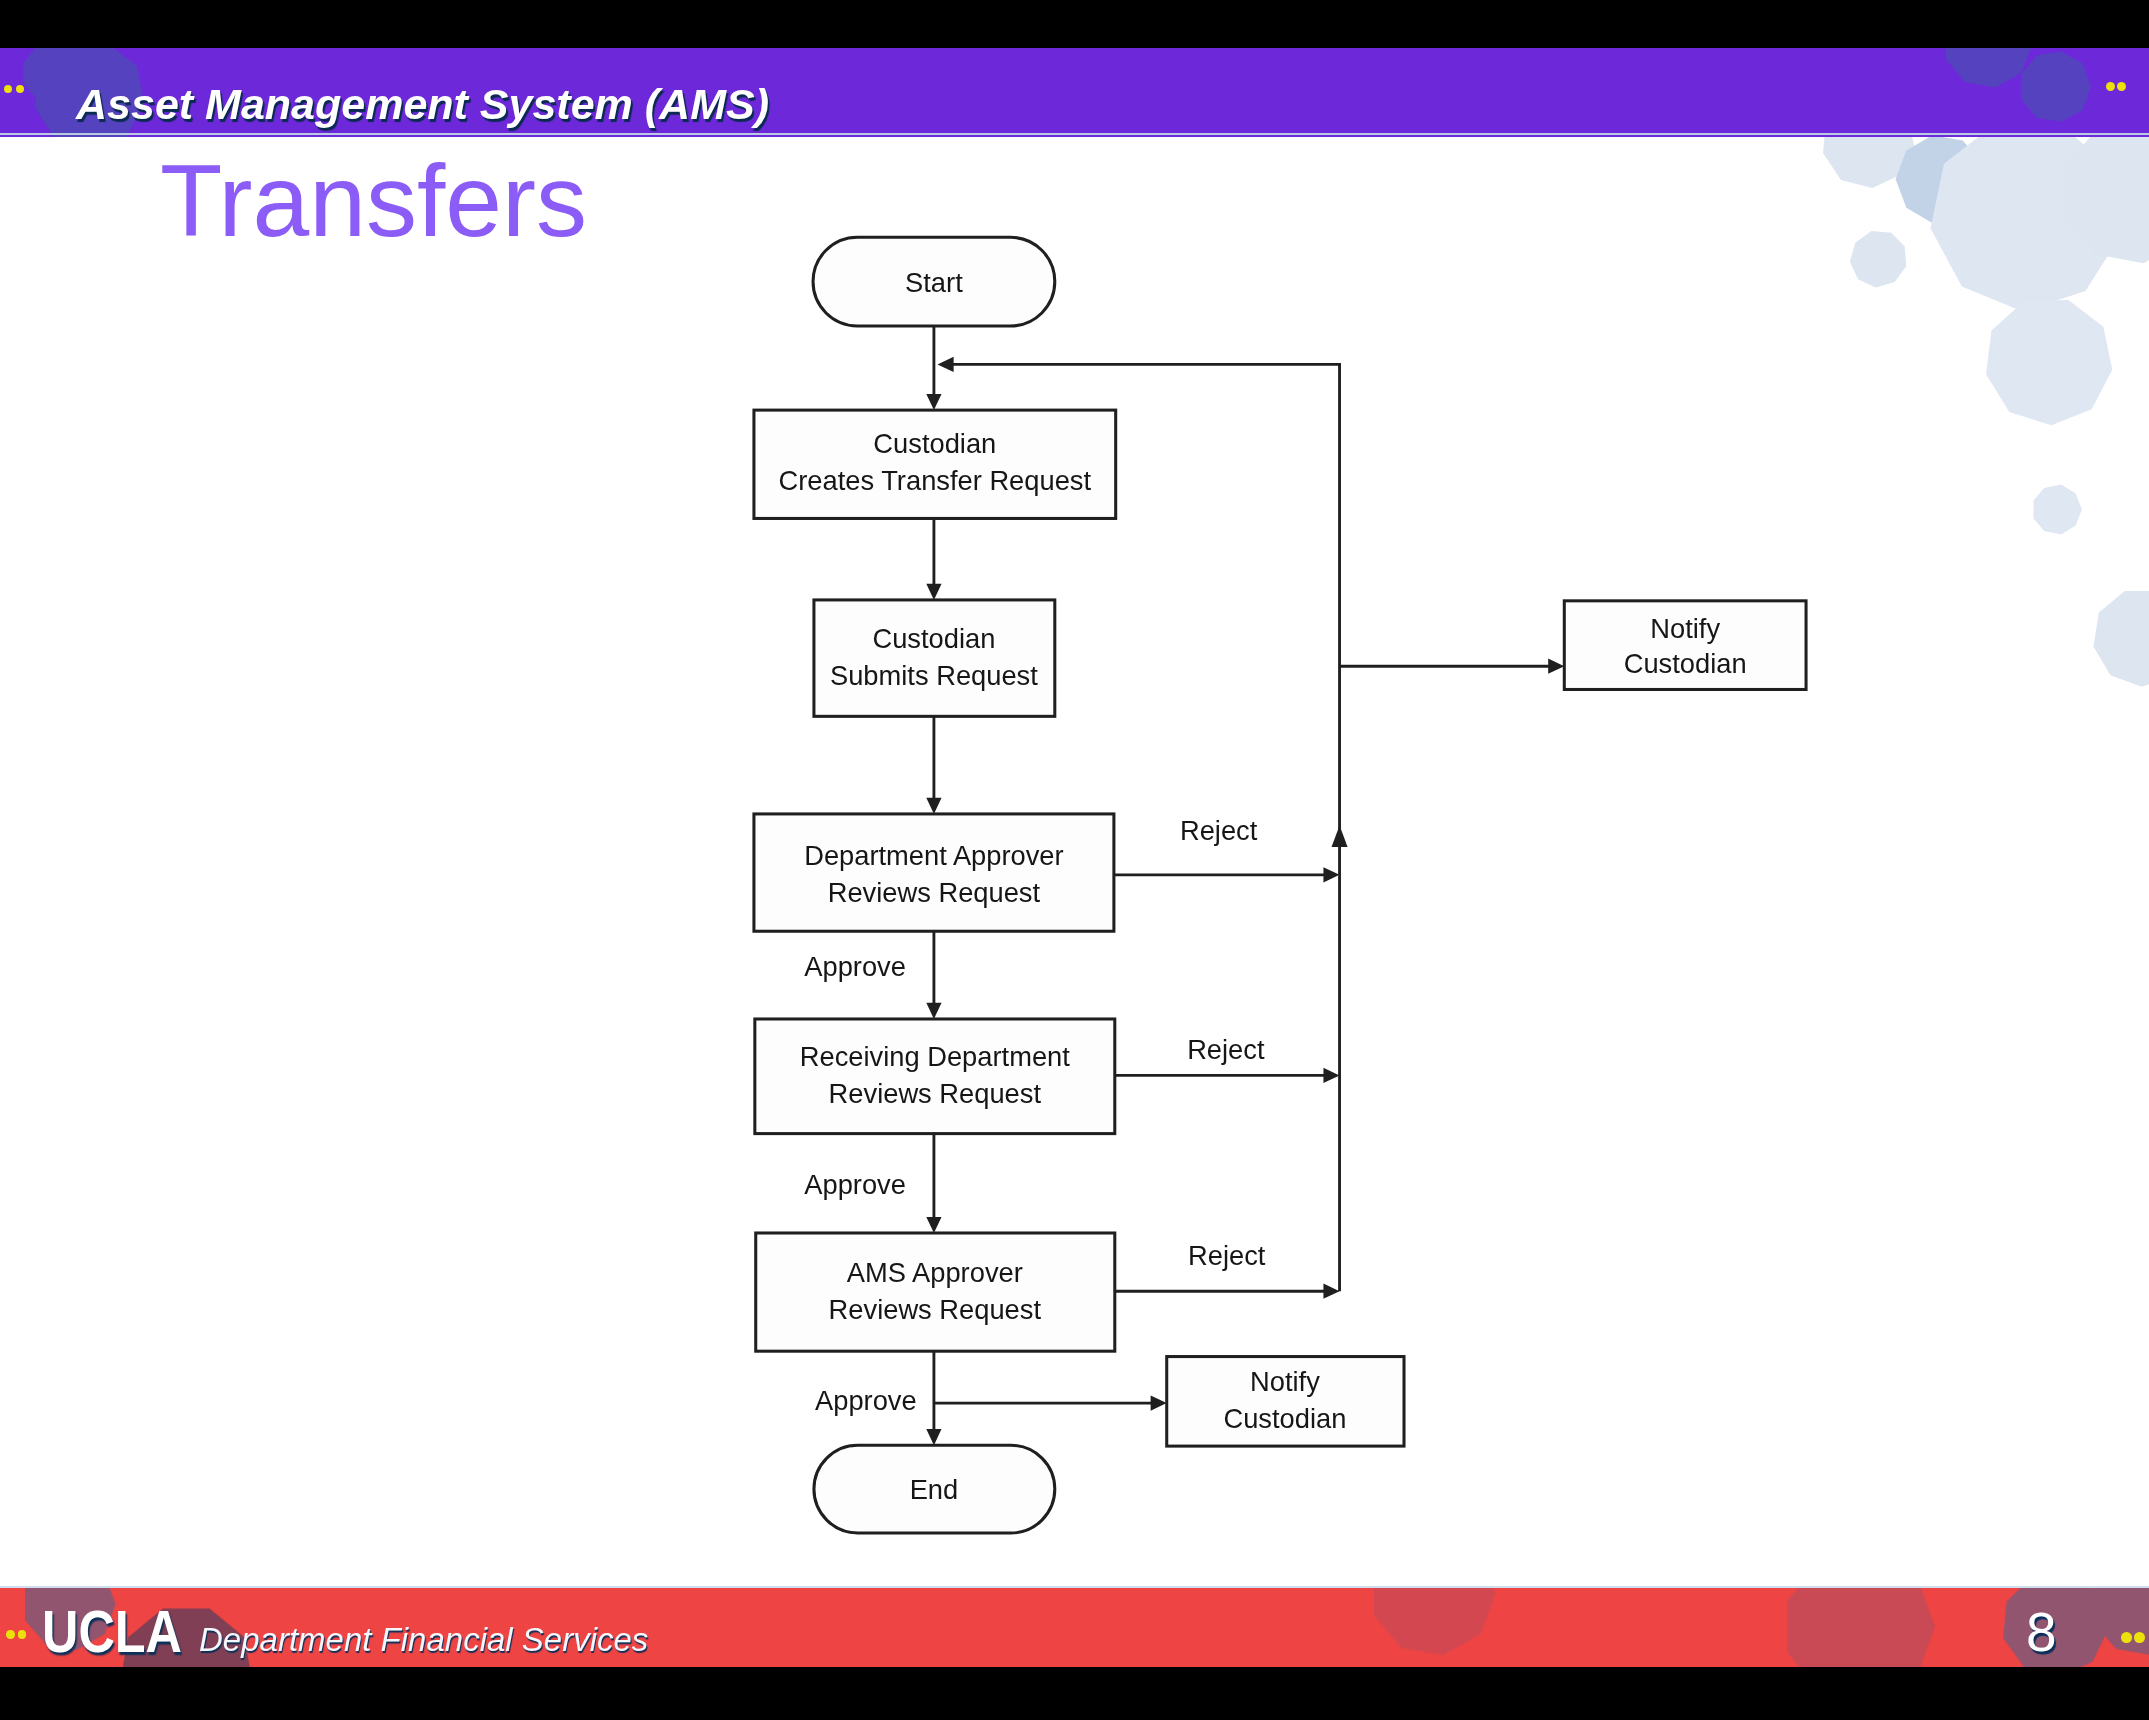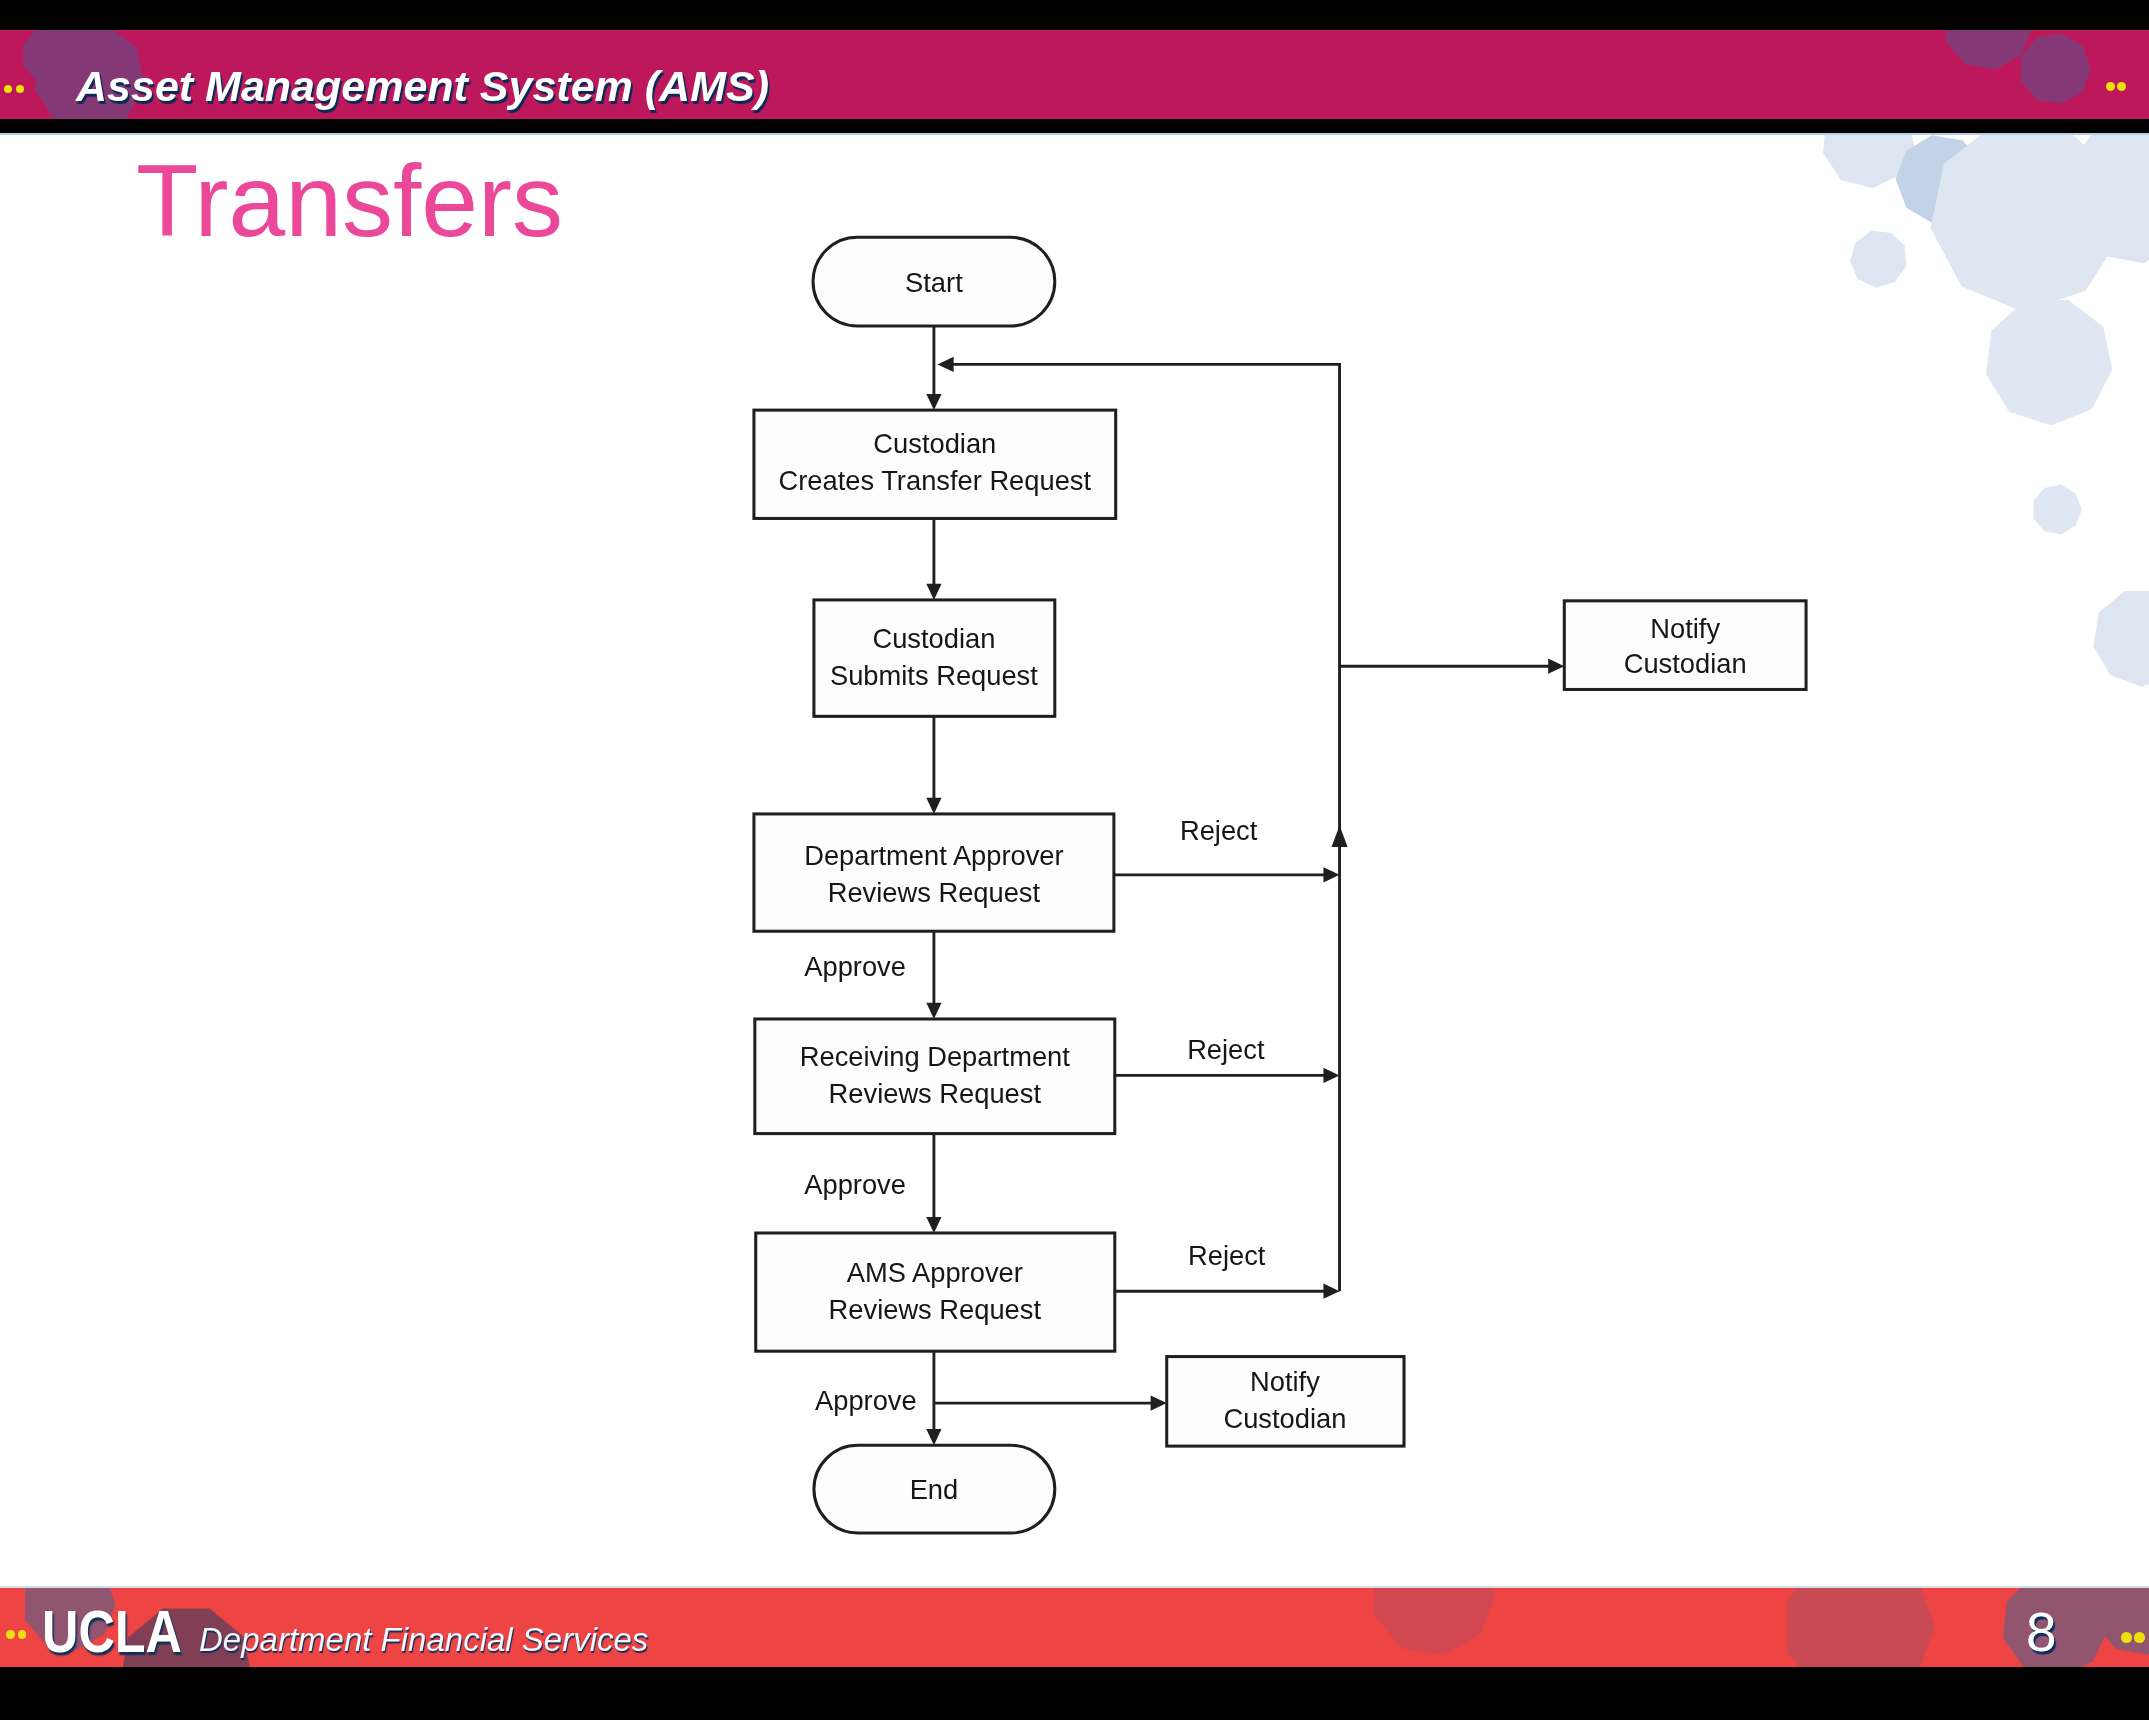--- a/index.html
+++ b/index.html
@@ -1,27 +1,27 @@
 <!DOCTYPE html>
 <html style="font-size:14.3px"><head>
 <meta charset="utf-8">
 <style>
   html,body{margin:0;padding:0;background:#000;}
   .page{position:relative;width:2149px;height:1720px;background:#000;overflow:hidden;
         font-family:"Liberation Sans", sans-serif;}
   .content{position:absolute;left:0;top:135px;width:2149px;height:1451px;background:#ffffff;overflow:hidden;}
-  .topbar{position:absolute;left:0;top:30px;width:2149px;height:89px;background:#be185d;overflow:hidden;}
+  .topbar{position:absolute;left:0;top:48px;width:2149px;height:89px;background:#6d28d9;overflow:hidden;}
   .topedge{position:absolute;left:0;top:133px;width:2149px;height:1.8px;background:#b9cbe2;}
   .footbar{position:absolute;left:0;top:1586px;width:2149px;height:81px;background:#ef4444;overflow:hidden;}
   .footedge{position:absolute;left:0;top:1586px;width:2149px;height:1.8px;background:#cfdeed;}
   .dot{position:absolute;border-radius:50%;background:#ede10b;}
   .htitle{position:absolute;left:76px;top:35px;font-size:43px;font-weight:bold;font-style:italic;
           color:#ffffff;line-height:1;white-space:nowrap;letter-spacing:0px;
           text-shadow:1.8px 2.7px 0.9px #0a2a52;}
-  .stitle{position:absolute;left:136px;top:15px;font-size:102px;color:#ec4899;line-height:1;white-space:nowrap;}
+  .stitle{position:absolute;left:160px;top:15px;font-size:102px;color:#8b5cf6;line-height:1;white-space:nowrap;}
   .ucla{position:absolute;left:42px;top:16px;font-size:60px;font-weight:bold;color:#fff;line-height:1;
         transform:scaleX(0.84);transform-origin:0 0;white-space:nowrap;text-shadow:1.8px 2.7px 1.8px #0c3059;}
   .cfs{position:absolute;left:199px;top:37px;font-size:33px;font-style:italic;color:#f4f7fb;line-height:1;
        white-space:nowrap;text-shadow:0.9px 1.8px 0.9px #0c3059;}
   .pnum{position:absolute;left:2026px;top:19px;font-size:55px;color:#fff;line-height:1;
         text-shadow:1.8px 2.7px 0.9px #0a2f5c;}
   svg text{font-family:"Liberation Sans", sans-serif;}
 </style>
 </head>
 <body>

